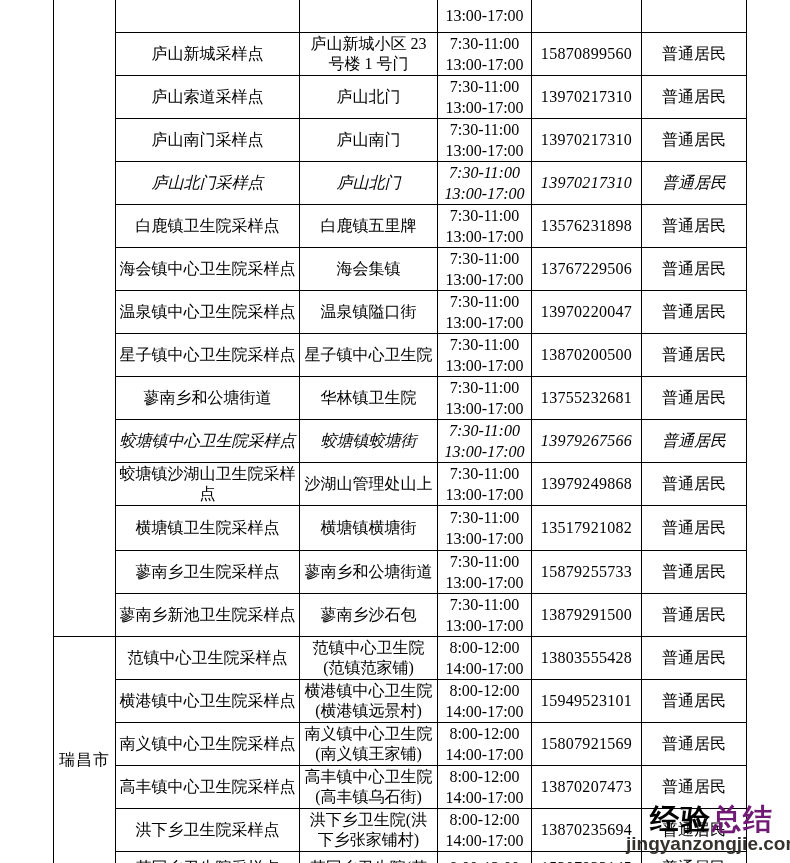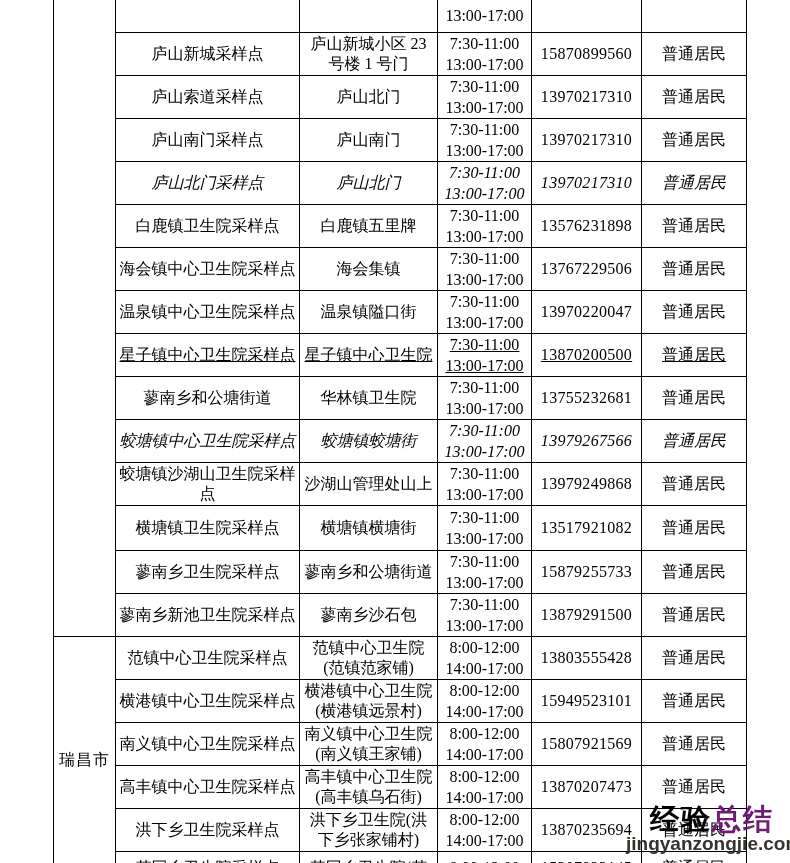--- a/index.html
+++ b/index.html
@@ -148,21 +148,21 @@
         <tr style="height: 43px;">
       <td class="c-name">温泉镇中心卫生院采样点</td>
       <td class="c-addr">温泉镇隘口街</td>
       <td class="c-time">
         <div>7:30-11:00</div>
         <div>13:00-17:00</div>
       </td>
       <td class="c-phone">13970220047</td>
       <td class="c-type">普通居民</td>
     </tr>
-        <tr style="height: 43px; text-decoration: underline;">
+        <tr style="height: 43px;">
       <td class="c-name">星子镇中心卫生院采样点</td>
       <td class="c-addr">星子镇中心卫生院</td>
       <td class="c-time">
         <div>7:30-11:00</div>
         <div>13:00-17:00</div>
       </td>
       <td class="c-phone">13870200500</td>
       <td class="c-type">普通居民</td>
     </tr>
         <tr style="height: 42px;">

